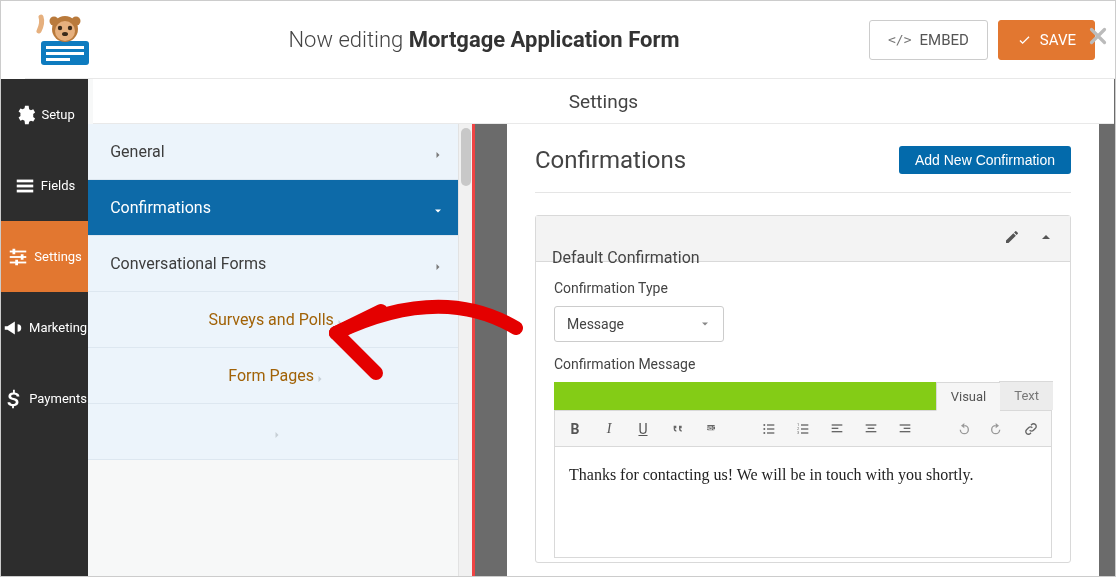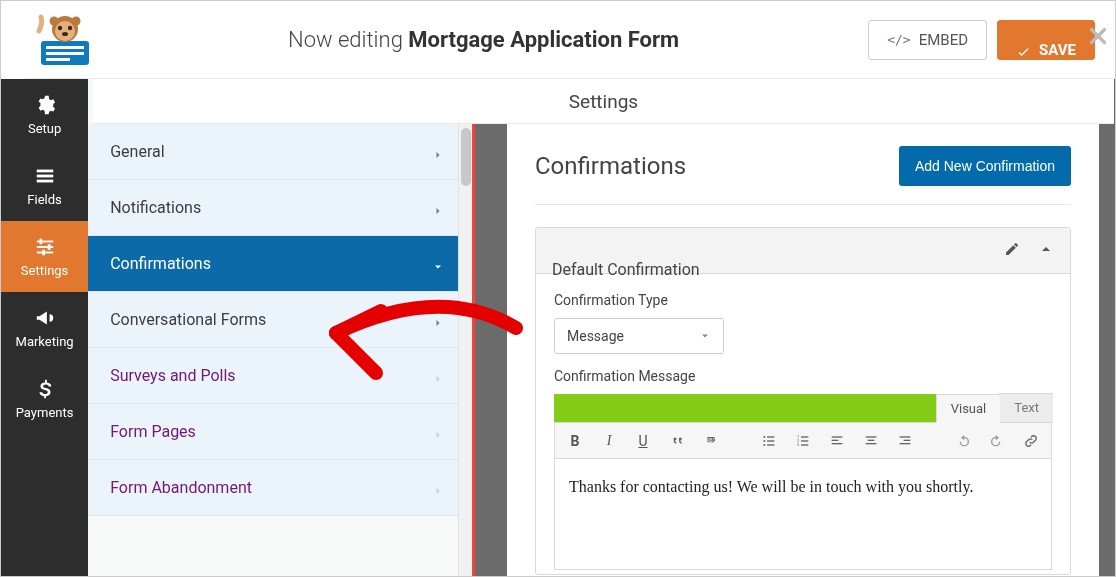--- a/index.html
+++ b/index.html
@@ -10,50 +10,50 @@
   .logo-wrap { display:flex; align-items:center; gap:4px;}
   .logo { width: 64px; height: 54px; position: relative; }
   .logo svg { width:64px; height:54px; }
   .title-wrap { flex: 1; text-align: center; font-size: 22px; color:#444; font-weight:300;}
   .title-wrap .editing { font-weight:300; }
   .title-wrap .form-name { font-weight:700; color:#333; }
   .top-actions { display:flex; gap:10px; align-items:center; }
   .btn { height:40px; padding:0 18px; border-radius:3px; font-size:15px; display:inline-flex; align-items:center; gap:8px; cursor:pointer; border:1px solid transparent; }
   .btn-embed { background:#fff; border:1px solid #ccc; color:#555;}
   .btn-embed .ico { font-family: ui-monospace, Menlo, monospace; font-size:13px; color:#777; }
-  .btn-save { background:#e27730; color:#fff; border-color:#e27730; font-weight:700;align-items:flex-end;}
+  .btn-save { background:#e27730; color:#fff; border-color:#e27730; font-weight:400;}
   .btn-save svg { width:15px; height:15px; }
   .close-x { position:absolute; right:-4px; top:22px; width:34px; height:34px; color:#bbb; cursor:pointer;}
   .close-x svg { width:26px; height:26px; }
   
   .body { display:flex; height: calc(577px - 78px - 2px); }
   .sidenav { width:92px; background:#2d2d2d; display:flex; flex-direction:column; }
-  .sidenav-item { height:71px; display:flex; flex-direction:column; align-items:center; justify-content:center; gap:5px; color:#fff; font-size:13px; cursor:pointer;}
+  .sidenav-item { height:71px; display:flex; flex-direction:row; align-items:center; justify-content:center; gap:5px; color:#fff; font-size:13px; cursor:pointer;}
   .sidenav-item.active { background:#e27730; }
   .sidenav-item svg { width:22px; height:22px; fill:#fff;}
   .sidenav-spacer { flex:1; }
   
   .settings-col { width:408px; background:#f7f8f8; display:flex; flex-direction:column; position:relative; border-right:3px solid #ef4444;}
   .settings-list { flex:1; overflow:hidden; background:#ecf4fb; position:relative;}
   .settings-row { height:56px; display:flex; align-items:center; padding:0 28px 0 22px; font-size:16px; color:#3d3d3d; border-bottom:1px solid #dde7f0; cursor:pointer; justify-content:space-between; }
-  .settings-row.muted { color:#701a75; }
+  .settings-row.muted { color:#a16207;justify-content:center; }
   .settings-row.active { background:#0d6aa8; color:#fff; }
   .settings-row .chev { width:12px; height:12px; }
   .settings-row .chev svg { width:12px; height:12px; }
   .settings-scroll { position:absolute; right:0; top:0; bottom:0; width:14px; background:#f1f1f1; border-left:1px solid #e2e2e2;}
   .settings-scroll .thumb { position:absolute; left:2px; top:4px; width:10px; height:58px; background:#c8c8c8; border-radius:5px;}
   
   .anno-arrow { position:absolute; left:300px; top:184px; width:240px; height:200px; pointer-events:none; z-index:50;}
   .anno-arrow svg { width:100%; height:100%;}
   
   .main-col { flex:1; background:#6b6b6b; display:flex; flex-direction:column;}
   .main-inner { margin:0px 16px 0 32px; background:#fff; flex:1; padding:22px 28px 0 28px; position:relative; overflow:hidden;}
   .main-head { display:flex; align-items:center; justify-content:space-between; padding-bottom:18px; border-bottom:1px solid #e5e5e5;}
   .main-head h2 { font-size:24px; font-weight:400; color:#444;}
-  .btn-addnew { background:#036aab; color:#fff; border:none; height:40px; padding:0 16px; border-radius:3px; font-size:14px; cursor:pointer;}
+  .btn-addnew { background:#036aab; color:#fff; border:none; height:28px; padding:0 16px; border-radius:3px; font-size:14px; cursor:pointer;}
   .conf-card { margin-top:22px; border:1px solid #d9d9d9; border-radius:3px;}
   .conf-card-head { height:46px; background:#f3f3f3; border-bottom:1px solid #d9d9d9; display:flex; align-items:center; padding:0 16px; justify-content:space-between;}
   .conf-card-head .title { font-size:16px; color:#444;margin-top:37px;}
   .conf-card-head .icons { display:flex; gap:18px; color:#555;}
   .conf-card-head .icons span { cursor:pointer;}
   .conf-card-head svg { width:16px; height:16px; fill:#555;}
   .conf-body { padding:18px 18px 4px 18px;}
   .form-label { font-size:14px; color:#444; margin-bottom:10px; display:block;}
   .select { width:170px; height:36px; border:1px solid #ccc; border-radius:3px; background:#fff; display:flex; align-items:center; justify-content:space-between; padding:0 12px; font-size:14px; color:#444; cursor:pointer;}
   .select svg { width:12px; height:12px; fill:#888;}
@@ -172,26 +172,20 @@
 
     <div class="settings-col">
       <div class="settings-list-wrap">
         <div class="settings-list">
           <div class="settings-row">
             <span>General</span>
             <span class="chev"><svg viewBox="0 0 24 24">
                   <path fill="#7a7a7a" d="M9 6l6 6-6 6z"></path>
                 </svg></span>
           </div>
-          <div class="settings-row">
-            <span>Notifications</span>
-            <span class="chev"><svg viewBox="0 0 24 24">
-                  <path fill="#7a7a7a" d="M9 6l6 6-6 6z"></path>
-                </svg></span>
-          </div>
           <div class="settings-row active">
             <span>Confirmations</span>
             <span class="chev"><svg viewBox="0 0 24 24">
                   <path fill="#fff" d="M6 9l6 6 6-6z"></path>
                 </svg></span>
           </div>
           <div class="settings-row">
             <span>Conversational Forms</span>
             <span class="chev"><svg viewBox="0 0 24 24">
                   <path fill="#7a7a7a" d="M9 6l6 6-6 6z"></path>
@@ -203,21 +197,20 @@
                   <path fill="#c7cfd5" d="M9 6l6 6-6 6z"></path>
                 </svg></span>
           </div>
           <div class="settings-row muted">
             <span>Form Pages</span>
             <span class="chev"><svg viewBox="0 0 24 24">
                   <path fill="#c7cfd5" d="M9 6l6 6-6 6z"></path>
                 </svg></span>
           </div>
           <div class="settings-row muted">
-            <span>Form Abandonment</span>
             <span class="chev"><svg viewBox="0 0 24 24">
                   <path fill="#c7cfd5" d="M9 6l6 6-6 6z"></path>
                 </svg></span>
           </div>
         </div>
         <div class="settings-scroll">
           <div class="thumb"></div>
         </div>
       </div>
     </div>

